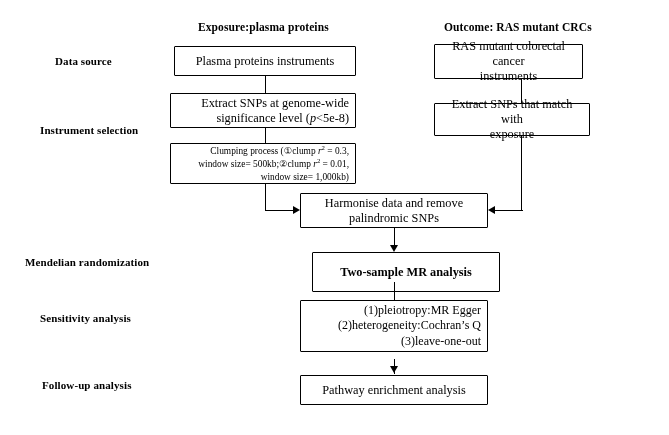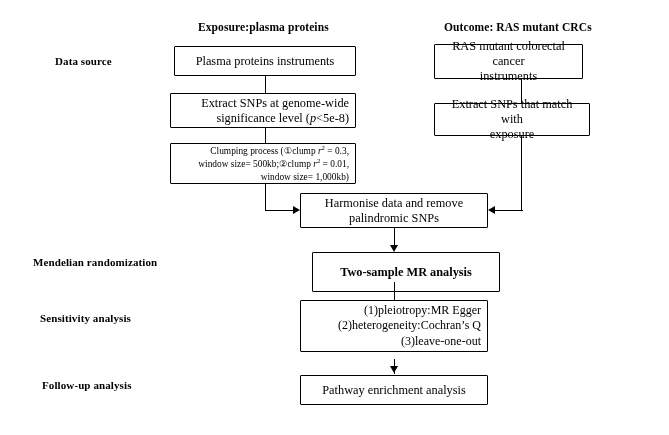--- a/index.html
+++ b/index.html
@@ -98,22 +98,23 @@
 <body>
 
 <div id="canvas">
 
   <div class="col-header" style="left:198px; top:22px;">Exposure:plasma proteins</div>
 
   <div class="col-header" style="left:444px; top:22px;">Outcome: RAS mutant CRCs</div>
 
   <div class="stage-label" style="left:55px; top:56px;">Data source</div>
 
+  <div class="stage-label" style="left:40px; top:125px;">Instrument selection</div>
 
-  <div class="stage-label" style="left:33px; top:257px;">Mendelian randomization</div>
+  <div class="stage-label" style="left:25px; top:257px;">Mendelian randomization</div>
 
   <div class="stage-label" style="left:40px; top:313px;">Sensitivity analysis</div>
 
   <div class="stage-label" style="left:42px; top:380px;">Follow-up analysis</div>
 
   <div class="node" style="left:174px; top:46px; width:182px; height:30px;">
     <span class="txt">Plasma proteins instruments</span>
   </div>
 
   <div class="vline" style="left:265px; top:76px; height:17px;"></div>

